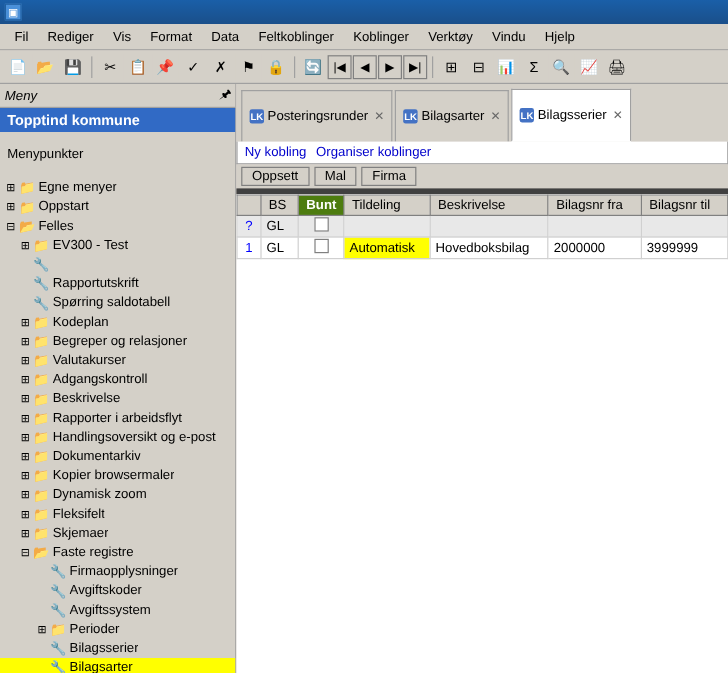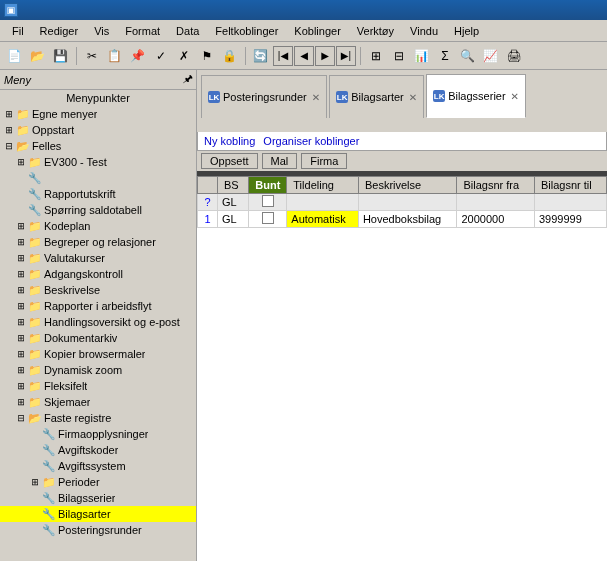--- a/index.html
+++ b/index.html
@@ -21,21 +21,21 @@
     
     .main-layout { display: flex; height: calc(561px - 70px); }
 
     
     .sidebar { width: 197px; background: #d4d0c8; border-right: 1px solid #a0a0a0; display: flex; flex-direction: column; }
     .sidebar-header { background: #d4d0c8; padding: 2px 4px; display: flex; justify-content: space-between; align-items: center; border-bottom: 1px solid #a0a0a0; height: 20px; font-style: italic; }
     .sidebar-title-text { font-size: 11px; font-weight: normal; }
     .sidebar-pin { font-size: 10px; cursor: pointer; }
 
     .sidebar-company { background: #316ac5; color: white; padding: 3px 6px; font-weight: bold; font-size: 12px; }
-    .sidebar-section-label { padding: 2px 6px; font-size: 11px; color: #000; font-weight: normal; text-align: center; }
+    .sidebar-section-label { padding: 13px 6px; font-size: 11px; color: #000; font-weight: normal; }
 
     .sidebar-content { flex: 1; overflow-y: auto; overflow-x: hidden; }
     .sidebar-content::-webkit-scrollbar { width: 14px; }
     .sidebar-content::-webkit-scrollbar-track { background: #d4d0c8; }
     .sidebar-content::-webkit-scrollbar-thumb { background: #a0a0a0; border: 1px solid #808080; }
 
     .tree-item { display: flex; align-items: center; padding: 1px 2px; cursor: pointer; white-space: nowrap; }
     .tree-item.highlighted { background: #ffff00; color: #000; }
 
     .tree-expand { width: 14px; height: 14px; display: flex; align-items: center; justify-content: center; font-size: 9px; color: #000; flex-shrink: 0; }
@@ -49,21 +49,21 @@
     .content-area { flex: 1; background: #d4d0c8; display: flex; flex-direction: column; }
 
     
     .tabs-bar { display: flex; align-items: flex-end; padding: 4px 4px 0; background: #d4d0c8; gap: 2px; }
     .tab { display: flex; align-items: center; padding: 21px 6px; background: #d4d0c8; border: 1px solid #a0a0a0; border-bottom: none; font-size: 11px; cursor: pointer; height: 22px; gap: 3px; }
     .tab.active { background: #ffffff; border-bottom: 1px solid #fff; position: relative; z-index: 1; }
     .tab-color-dot { width: 12px; height: 12px; border-radius: 2px; flex-shrink: 0; display: flex; align-items: center; justify-content: center; font-size: 8px; color: white; font-weight: bold; }
     .tab-close { font-size: 10px; cursor: pointer; color: #666; margin-left: 2px; }
 
     
-    .action-bar { background: #fff; border: 1px solid #a0a0a0; border-top: none; padding: 3px 6px; display: flex; gap: 8px; margin-top: 14px; }
+    .action-bar { background: #fff; border: 1px solid #a0a0a0; border-top: none; padding: 3px 6px; display: flex; gap: 8px; }
     .action-link { color: #0000cc; font-size: 11px; cursor: pointer; text-decoration: none; }
 
     
     .sub-toolbar { background: #d4d0c8; padding: 2px 4px; display: flex; gap: 4px; border-bottom: 5px solid #404040; }
     .sub-btn { padding: 1px 8px; background: #d4d0c8; border: 1px solid #808080; font-size: 11px; cursor: pointer; }
 
     
     .table-area { flex: 1; background: #fff; overflow: auto; }
     .data-table { border-collapse: collapse; width: 100%; font-size: 11px; }
     .data-table th { background: #d4d0c8; border: 1px solid #808080; padding: 2px 6px; text-align: left; font-weight: normal; white-space: nowrap; }
@@ -139,20 +139,21 @@
   </div>
 </div>
 
 <div class="main-layout">
 
   <div class="sidebar">
     <div class="sidebar-header">
       <span class="sidebar-title-text">Meny</span>
       <span class="sidebar-pin">🖈</span>
     </div>
+    <div class="sidebar-company">Topptind kommune</div>
     <div class="sidebar-section-label">Menypunkter</div>
 
     <div class="sidebar-content">
 
       <div class="tree-item">
         <div class="tree-expand">⊞</div>
         <div class="tree-icon folder-icon">📁</div>
         <span class="tree-label">Egne menyer</span>
       </div>
 

